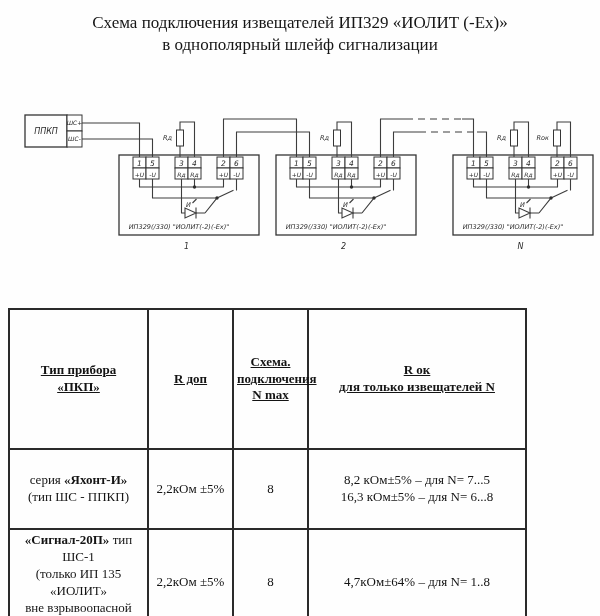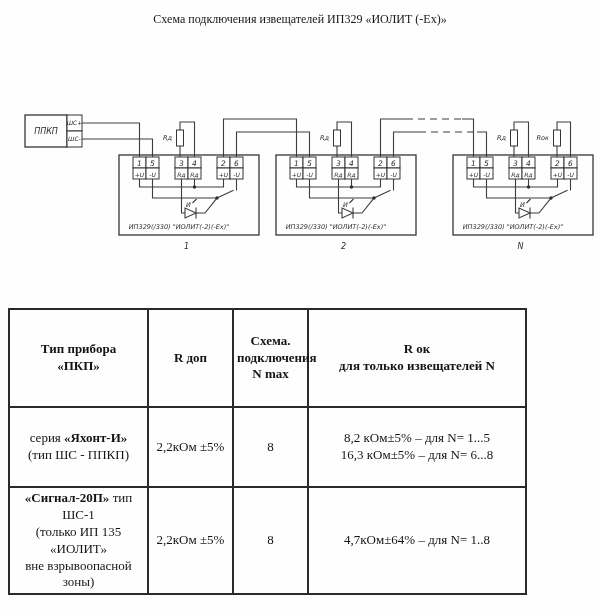--- a/index.html
+++ b/index.html
@@ -3,21 +3,21 @@
 <meta charset="utf-8">
 <style>
   html,body{margin:0;padding:0;}
   body{
     width:600px;height:616px;position:relative;overflow:hidden;
     background:#fefefe;color:#1c1c1c;
     font-family:"Liberation Serif", serif;
   }
   .title-block{
     position:absolute;top:12px;left:0;width:600px;
-    text-align:center;font-size:12px;line-height:1.3;color:#161616;
+    text-align:center;font-size:17px;line-height:1.3;color:#161616;
   }
   .diagram-svg{position:absolute;top:0;left:0;}
   .diagram-svg text{fill:#2a2a2a;font-family:"DejaVu Sans",sans-serif;font-style:italic;}
   .wire{stroke:#3d3d3d;stroke-width:1.1;fill:none;}
   .wire-dashed{stroke:#3d3d3d;stroke-width:1.1;fill:none;stroke-dasharray:7 5;}
   .boxline{stroke:#353535;stroke-width:1.3;fill:none;}
   .cell{stroke:#353535;stroke-width:1;fill:#ffffff;}
   .dot{fill:#2e2e2e;}
   table.spec{
     position:absolute;left:8px;top:308px;
@@ -29,20 +29,21 @@
     padding:2px 3px;line-height:1.3;
   }
   .hdr{font-weight:bold;}
   .b{font-weight:bold;}
 </style>
 </head>
 <body>
 
 <div class="title-block">
   <div>Схема подключения извещателей  ИП329 «ИОЛИТ (-Ex)»</div>
+  <div>в однополярный шлейф сигнализации</div>
 </div>
 
 <svg class="diagram-svg" width="600" height="300" viewBox="0 0 600 300" xmlns="http://www.w3.org/2000/svg">
 
   <g>
     <rect class="boxline" x="25" y="115" width="42" height="32"></rect>
     <text x="46" y="134" font-size="8" text-anchor="middle">ППКП</text>
     <rect class="cell" x="67" y="115" width="15" height="16"></rect>
     <rect class="cell" x="67" y="131" width="15" height="16"></rect>
     <text x="74.5" y="125" font-size="6" text-anchor="middle">ШС+</text>
@@ -210,21 +211,21 @@
 </svg>
 
 <table class="spec">
   <colgroup>
       <col style="width:139px">
       <col style="width:85px">
       <col style="width:75px">
       <col style="width:218px">
     </colgroup>
   <tbody>
-    <tr style="height:98px;">
+    <tr style="height:140px;text-decoration:underline;">
       <td class="hdr">
         <div>Тип прибора</div>
         <div>«ПКП»</div>
       </td>
       <td class="hdr">
         <div>R доп</div>
       </td>
       <td class="hdr">
         <div>Схема.</div>
         <div>подключения</div>
@@ -236,21 +237,21 @@
       </td>
     </tr>
     <tr style="height:80px;">
       <td>
         <div><span>серия </span><span class="b">«Яхонт-И»</span><span></span></div>
         <div>(тип ШС - ППКП)</div>
       </td>
       <td><span>2,2кОм ±5%</span></td>
       <td><span>8</span></td>
       <td>
-        <div>8,2 кОм±5%  –  для  N= 1...5</div>
+        <div>8,2 кОм±5%  –  для  N= 7...5</div>
         <div>16,3 кОм±5% –  для  N= 6...8</div>
       </td>
     </tr>
     <tr style="height:87px;">
       <td>
         <div><span></span><span class="b">«Сигнал-20П»</span><span> тип ШС-1</span></div>
         <div>(только ИП 135 «ИОЛИТ»</div>
         <div>вне взрывоопасной зоны)</div>
       </td>
       <td><span>2,2кОм ±5%</span></td>

